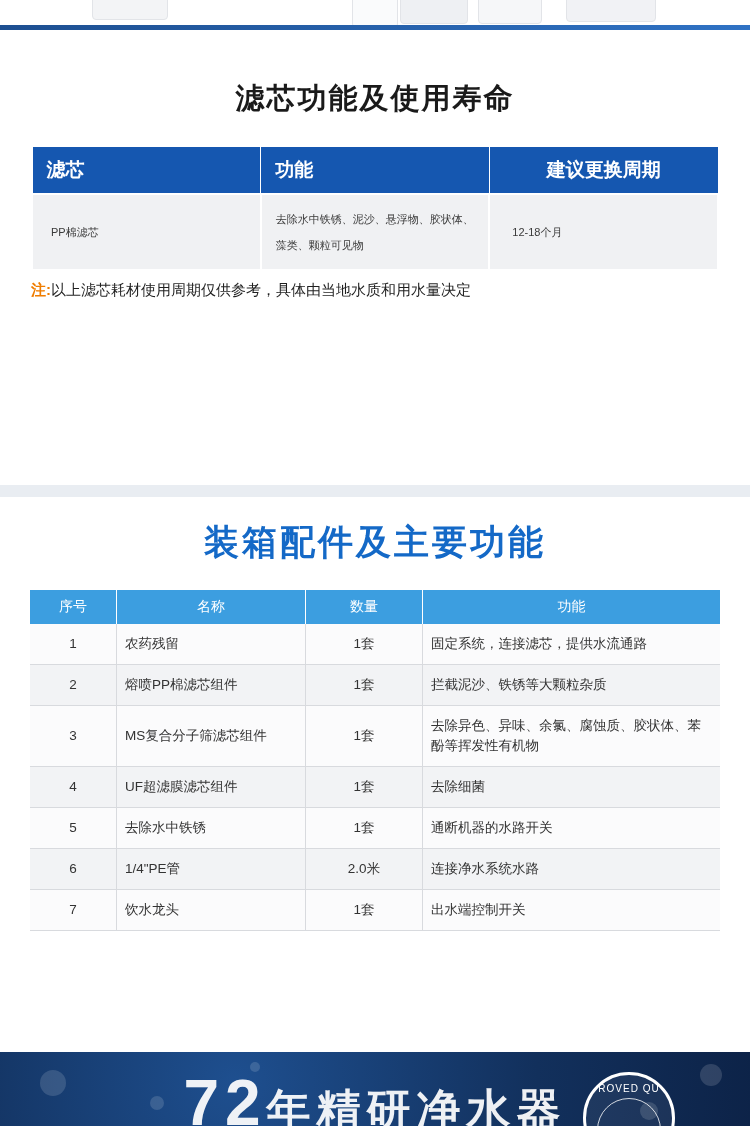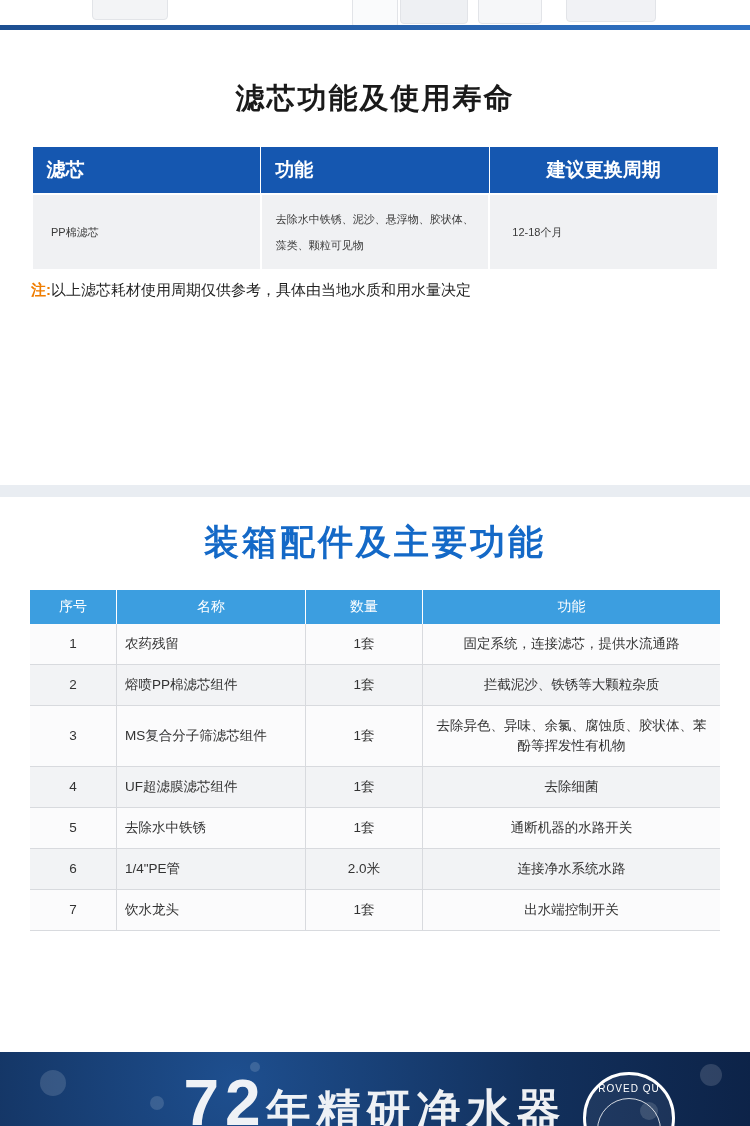--- a/index.html
+++ b/index.html
@@ -147,21 +147,21 @@
     border-right: 1px solid #d8dade;
     vertical-align: middle;
     line-height: 20px;
     background: #fbfbfc;
   }
   table.parts td:last-child { border-right: none; }
   table.parts tr:nth-child(even) td { background: #f2f3f5; }
   td.idx  { text-align: center; width: 78px; }
   td.nm   { text-align: left;   width: 180px; padding-left: 28px;}
   td.qty  { text-align: center; width: 108px; }
-  td.fn   { text-align: center;   padding-left: 22px; }
+  td.fn   { text-align: left;   padding-left: 22px; }
 
   
   .bottom-banner {
     position: absolute;
     top: 1052px; left: 0;
     width: 750px; height: 74px;
     background: radial-gradient(circle at 30% 40%, #1e4f8f 0%, #12305c 55%, #0c2145 100%);
     overflow: hidden;
     padding-left: 33px;
   }

